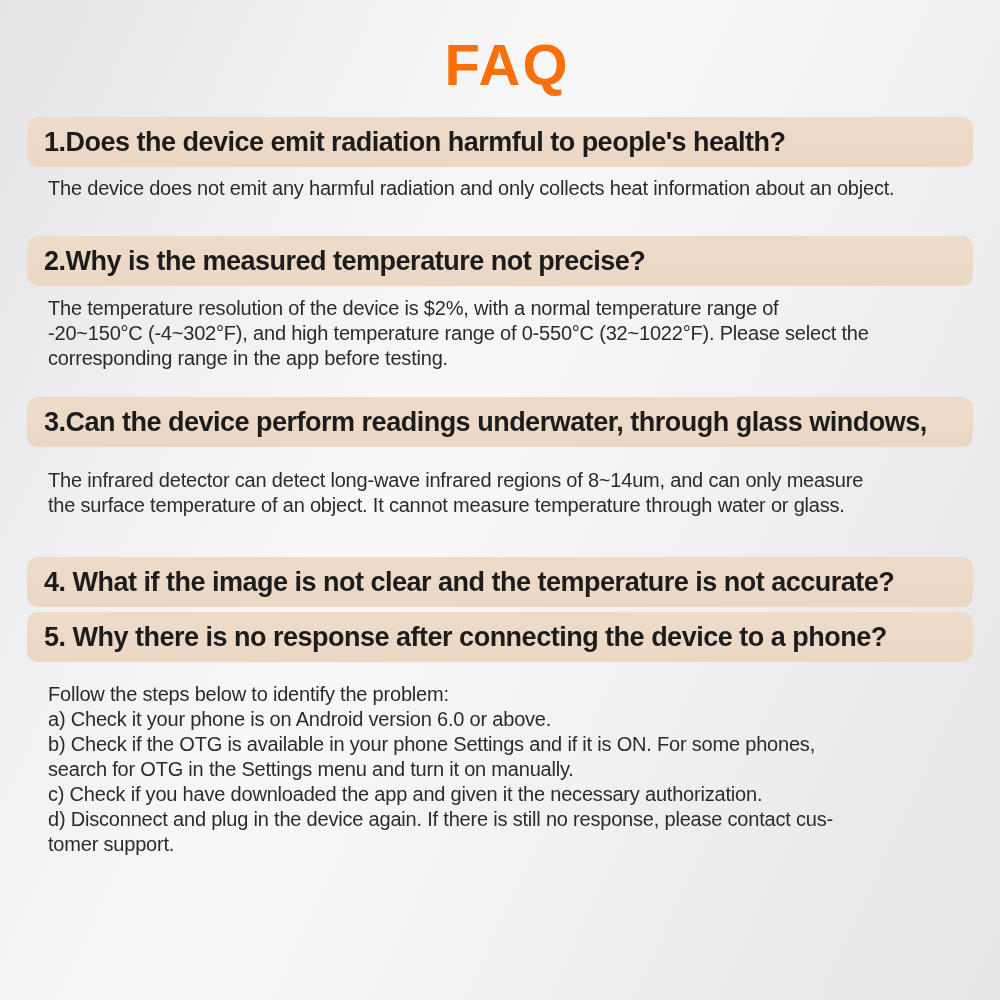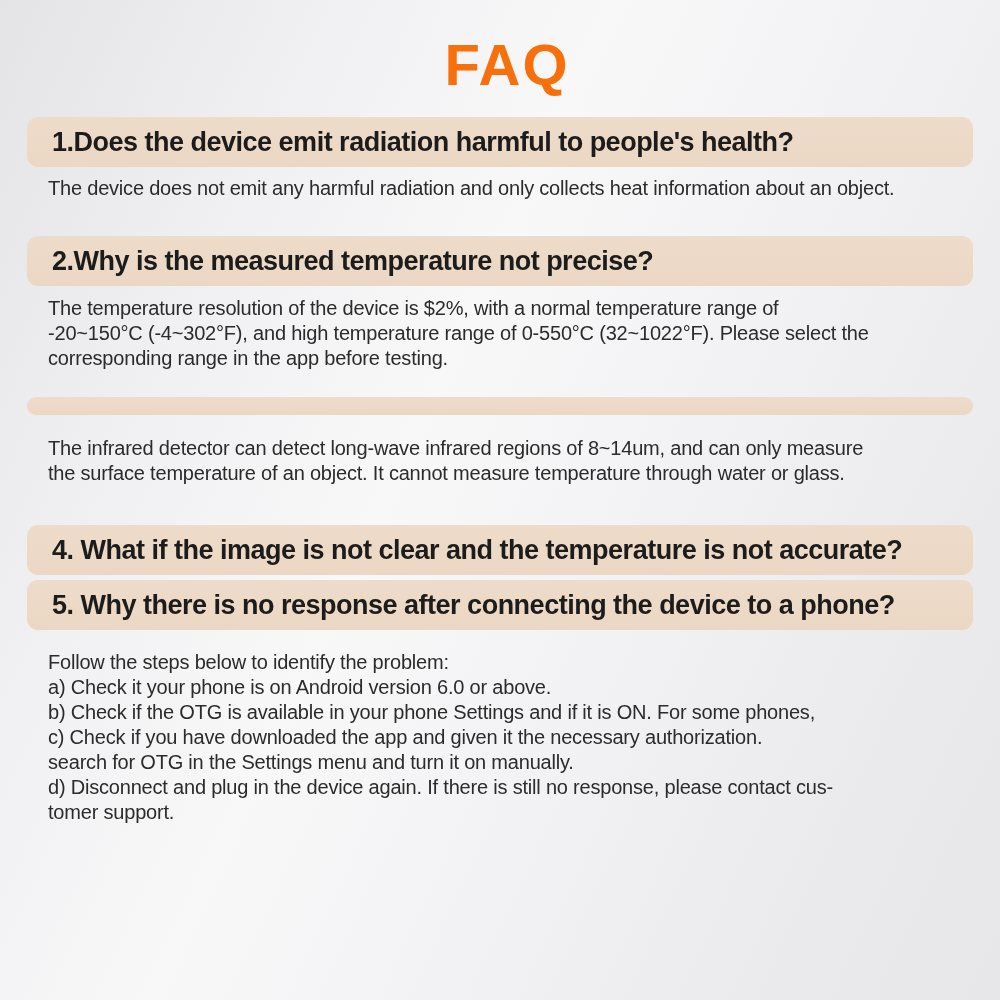--- a/index.html
+++ b/index.html
@@ -26,21 +26,21 @@
     letter-spacing: 2px;
     color: var(--accent-orange);
     padding-left: 14px;
   }
 
   .q-bar {
     margin-left: 27px;
     width: 946px;
     background: linear-gradient(180deg, #eedbc9 0%, var(--bar-background) 100%);
     border-radius: 11px;
-    padding: 9px 16px 9px 25px;
+    padding: 9px 16px 9px 17px;
     font-weight: 700;
     font-size: 27px;
     letter-spacing: -0.5px;
     color: var(--question-text);
     overflow: hidden;
   }
   .q-line { white-space: nowrap; line-height: 32px; }
 
   .answer {
     margin-left: 48px;
@@ -85,20 +85,21 @@
     </div>
     <div class="answer ans-2">
       <div class="a-line">The temperature resolution of the device is $2%, with a normal temperature range of</div>
       <div class="a-line">-20~150°C (-4~302°F), and high temperature range of 0-550°C (32~1022°F). Please select the</div>
       <div class="a-line">corresponding range in the app before testing.</div>
     </div>
   </section>
 
   <section>
     <div class="q-bar bar-3">
+      <div class="q-line">3.Can the device perform readings underwater, through glass windows,</div>
     </div>
     <div class="answer ans-3">
       <div class="a-line">The infrared detector can detect long-wave infrared regions of 8~14um, and can only measure</div>
       <div class="a-line">the surface temperature of an object. It cannot measure temperature through water or glass.</div>
     </div>
   </section>
 
   <section>
     <div class="q-bar bar-4">
       <div class="q-line">4. What if the image is not clear and the temperature is not accurate?</div>
@@ -106,20 +107,20 @@
   </section>
 
   <section>
     <div class="q-bar bar-5">
       <div class="q-line">5. Why there is no response after connecting the device to a phone?</div>
     </div>
     <div class="answer ans-5">
       <div class="a-line">Follow the steps below to identify the problem:</div>
       <div class="a-line">a) Check it your phone is on Android version 6.0 or above.</div>
       <div class="a-line">b) Check if the OTG is available in your phone Settings and if it is ON. For some phones,</div>
+      <div class="a-line">search for OTG in the Settings menu and turn it on manually.</div>
       <div class="a-line">c) Check if you have downloaded the app and given it the necessary authorization.</div>
-      <div class="a-line">search for OTG in the Settings menu and turn it on manually.</div>
       <div class="a-line">d) Disconnect and plug in the device again. If there is still no response, please contact cus-</div>
       <div class="a-line">tomer support.</div>
     </div>
   </section>
 
 </div>
 
 </body></html>

